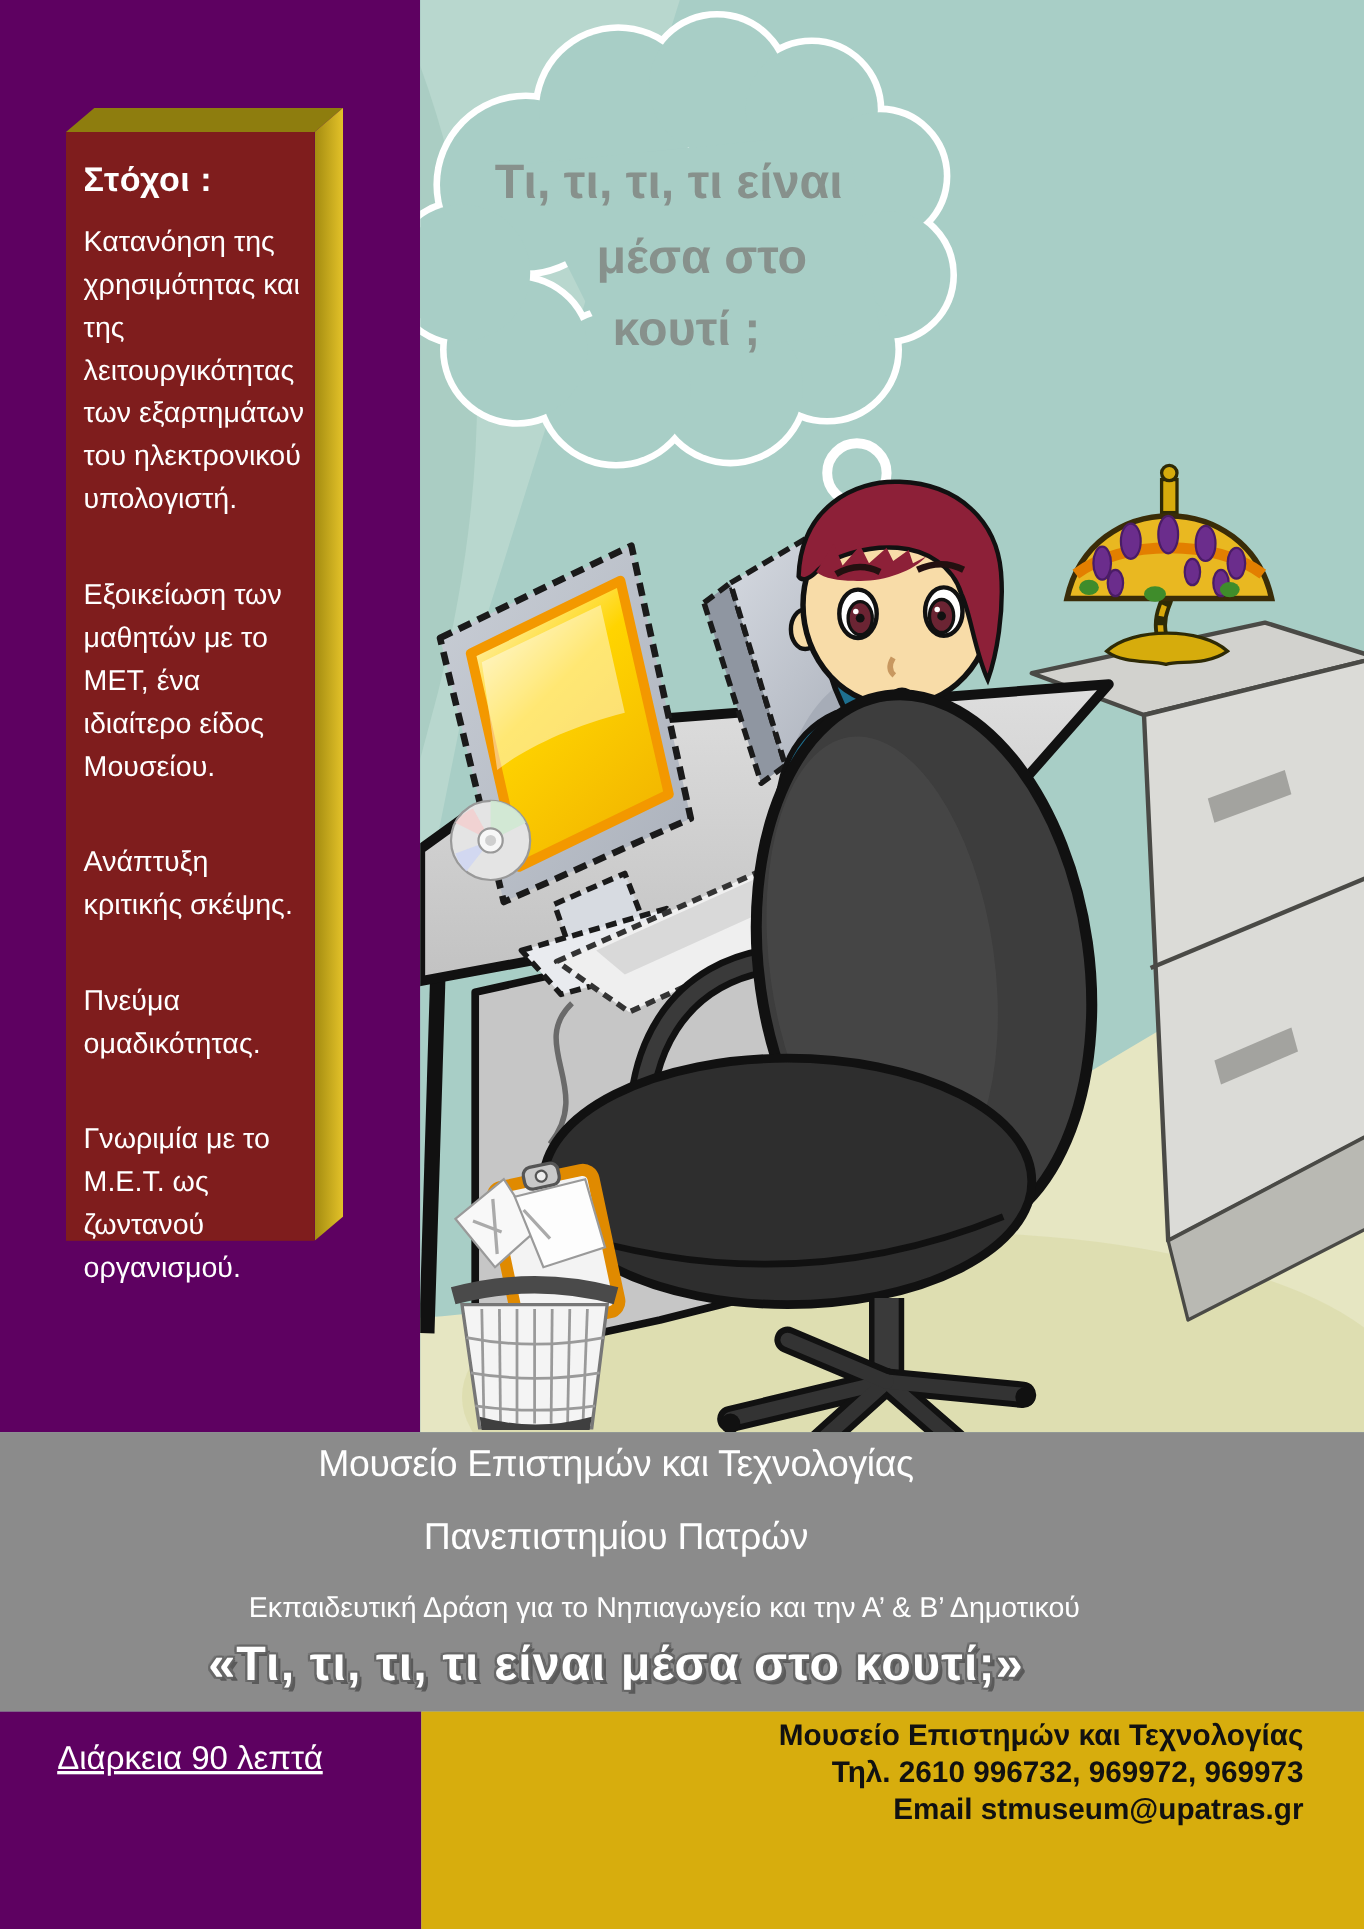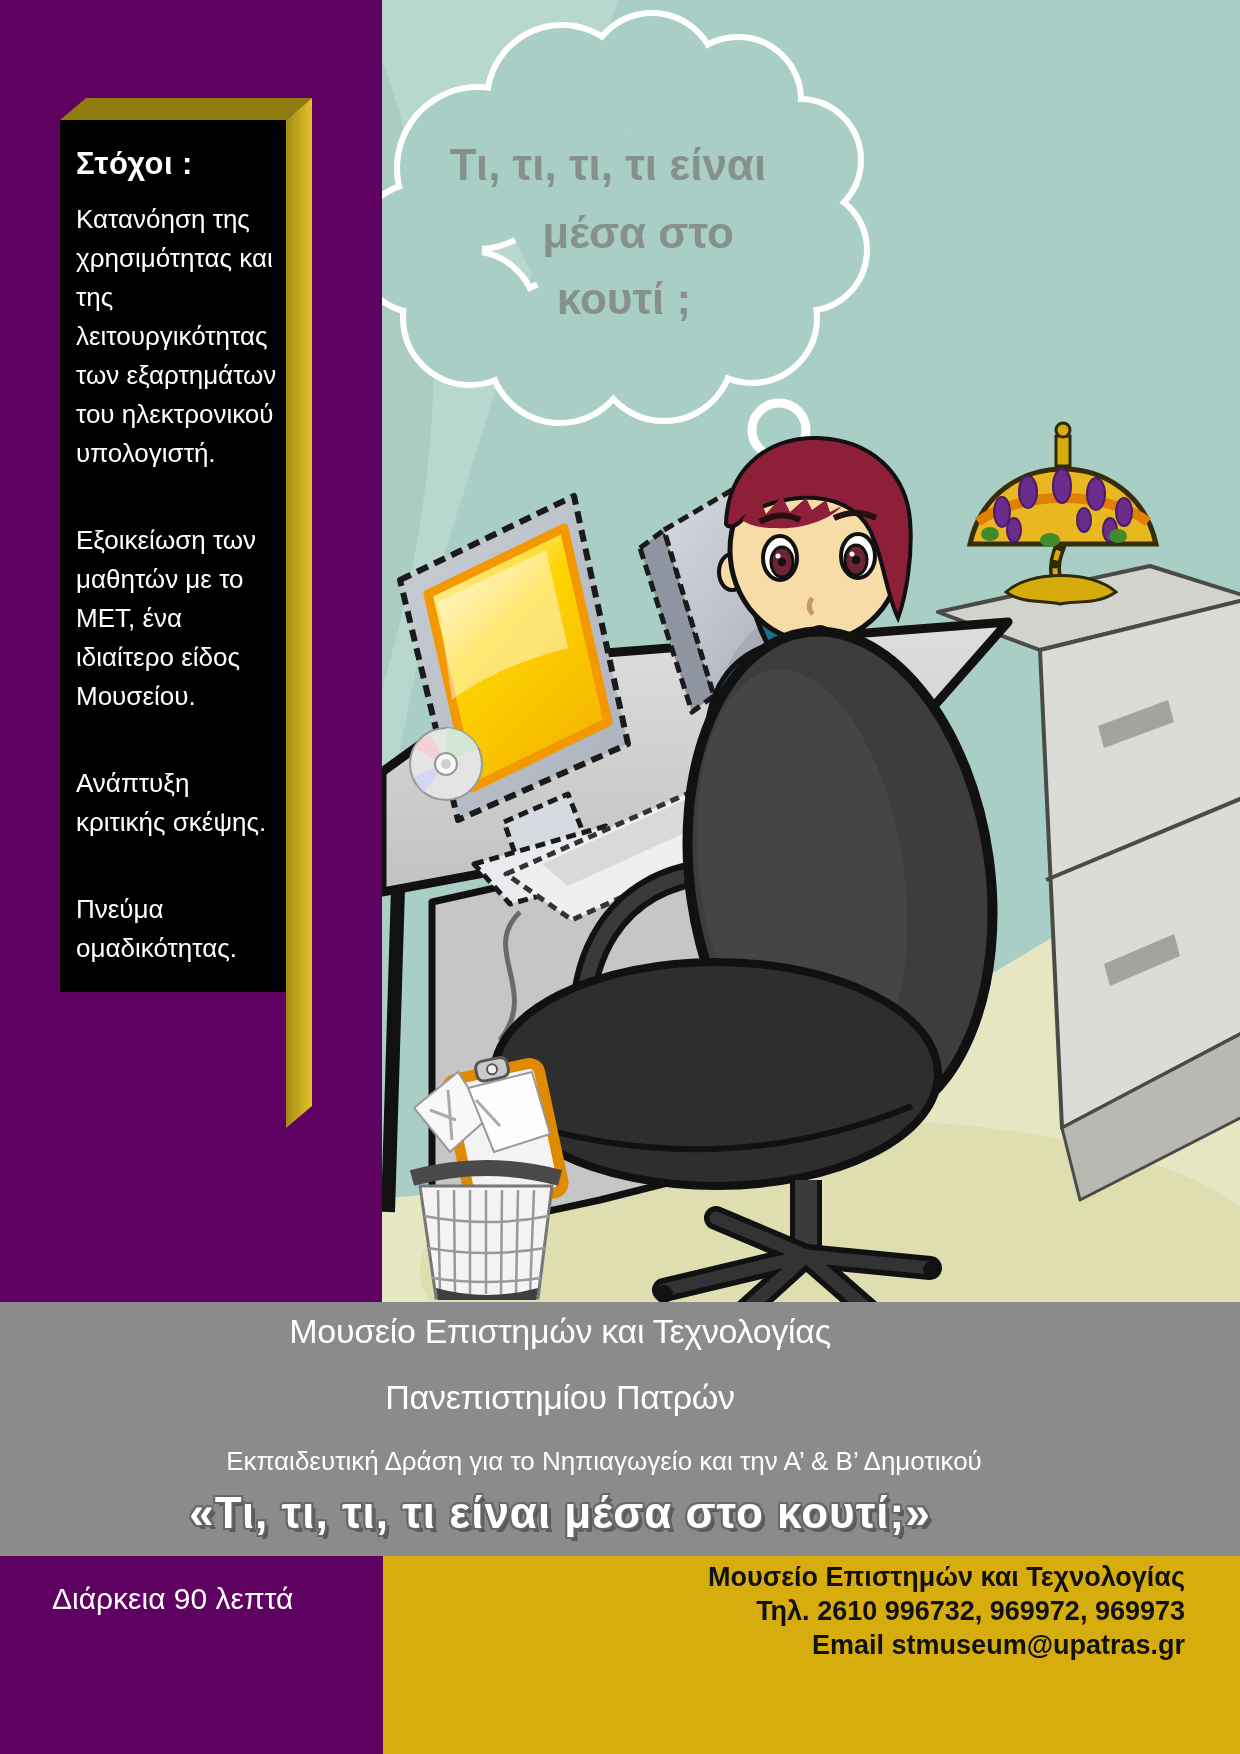--- a/index.html
+++ b/index.html
@@ -4,21 +4,21 @@
 <style>
   html,body{margin:0;padding:0;background:#222;}
   #poster{
     position:relative;width:1240px;height:1754px;overflow:hidden;
     font-family:"Liberation Sans",sans-serif;background:#A8CEC6;
   }
   .abs{position:absolute;}
   
   #sidebar{left:0;top:0;width:382px;height:1302px;background:#5E0161;}
   
-  #goals-front{left:60px;top:120px;width:226px;height:872px;background:#000000;box-sizing:border-box;
+  #goals-front{left:60px;top:120px;width:226px;height:1008px;background:#7f1d1d;box-sizing:border-box;
     padding:26px 4px 0 16px;color:#FFFFFF;}
   #goals-top{left:60px;top:98px;width:252px;height:22px;background:#8E7D0E;
     clip-path:polygon(0px 22px,226px 22px,252px 0px,26px 0px);}
   #goals-right{left:286px;top:98px;width:26px;height:1030px;
     background:linear-gradient(to right,#A38B10,#E3C229);
     clip-path:polygon(0px 22px,26px 0px,26px 1008px,0px 1030px);}
   #goals-front h2{margin:0 0 18px 0;font-size:31px;font-weight:bold;letter-spacing:.5px;}
   #goals-front p{margin:0 0 48px 0;font-size:26px;line-height:39px;font-weight:400;}
   
   #scene{left:382px;top:0;width:858px;height:1302px;}
@@ -27,39 +27,40 @@
   .band-line{position:absolute;left:0;width:1120px;text-align:center;}
   #banner-line1{top:10px;font-size:34px;letter-spacing:-.3px;}
   #banner-line2{top:76px;font-size:34px;letter-spacing:-.3px;}
   #banner-sub{top:144px;font-size:26px;padding-left:44px;}
   #banner-activity{top:186px;font-size:44px;font-weight:bold;letter-spacing:1px;
     text-shadow:2px 0 0 #676767,-2px 0 0 #676767,0 2px 0 #676767,0 -2px 0 #676767,
                 2px 2px 0 #5c5c5c,-2px -2px 0 #767676,2px -2px 0 #6a6a6a,-2px 2px 0 #6a6a6a,4px 4px 0 #5a5a5a;}
   
   #footer-purple{left:0;top:1556px;width:383px;height:198px;background:#5E0161;}
   #footer-gold{left:383px;top:1556px;width:857px;height:198px;background:#D7AD0D;}
-  #duration{left:52px;top:1582px;color:#FFFFFF;font-size:30px;}
+  #duration{left:52px;top:1582px;color:#FFFFFF;font-size:30px;text-decoration:underline;}
   #contact{right:55px;top:1560px;width:700px;text-align:right;color:#111111;
     font-size:27px;line-height:34px;font-weight:bold;}
 </style>
 </head>
 <body>
 
 <div id="poster">
 
   <div class="abs" id="sidebar"></div>
 
   <div class="abs" id="goals-top"></div>
   <div class="abs" id="goals-right"></div>
   <div class="abs" id="goals-front">
     <h2>Στόχοι :</h2>
     <p>Κατανόηση  της χρησιμότητας και της λειτουργικότητας των εξαρτημάτων του ηλεκτρονικού υπολογιστή.</p>
     <p>Εξοικείωση των μαθητών με το ΜΕΤ, ένα ιδιαίτερο είδος Μουσείου.</p>
     <p>Ανάπτυξη κριτικής σκέψης.</p>
     <p>Πνεύμα ομαδικότητας.</p>
+    <p>Γνωριμία με το Μ.Ε.Τ. ως ζωντανού οργανισμού.</p>
   </div>
 
   <svg class="abs" id="scene" viewBox="382 0 858 1302">
     <defs>
       <linearGradient id="screenGrad" x1="0" y1="0" x2="0.7" y2="1">
         <stop offset="0" stop-color="#FFFDF2"></stop>
           <stop offset="0.45" stop-color="#FFD400"></stop>
           <stop offset="1" stop-color="#F2B600"></stop>
       </linearGradient>
       <linearGradient id="towerGrad" x1="0" y1="0" x2="1" y2="1">

